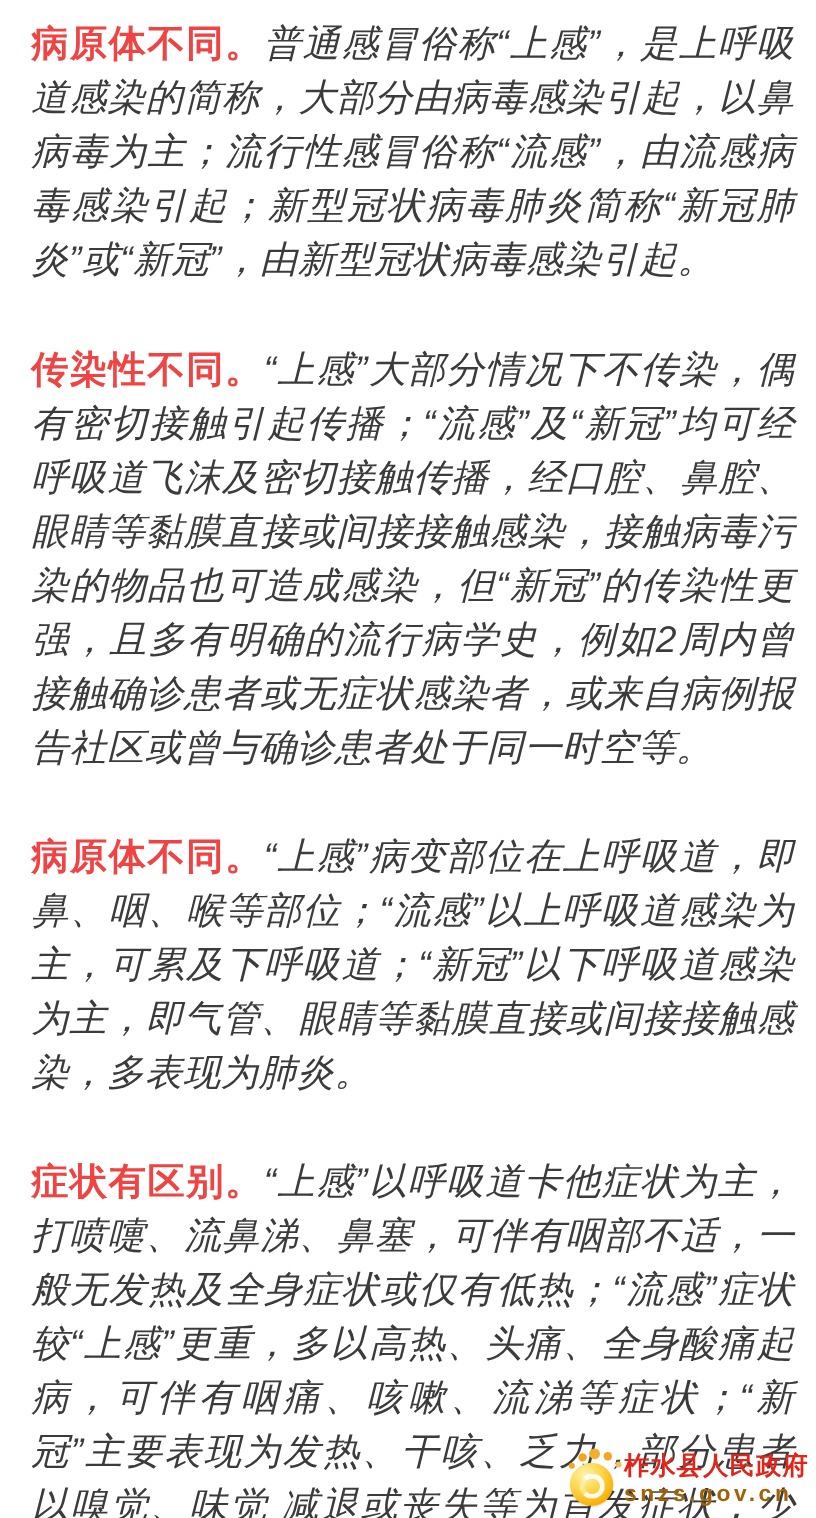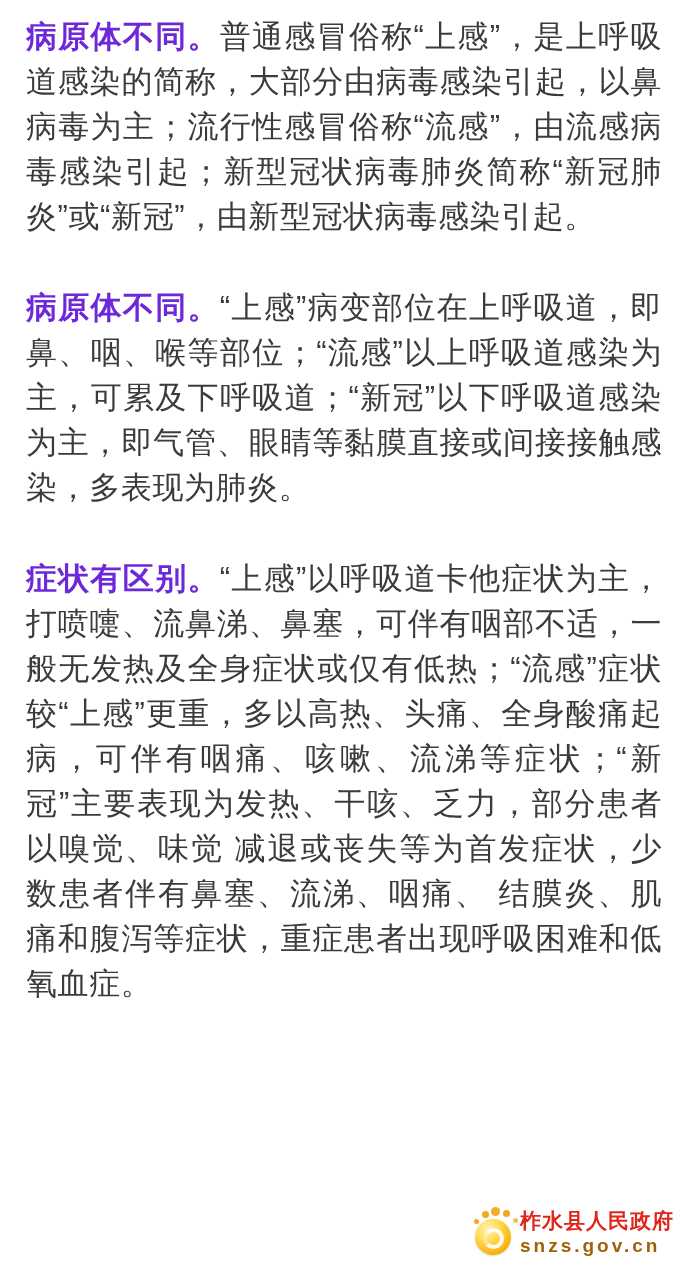--- a/index.html
+++ b/index.html
@@ -20,25 +20,26 @@
   .para {
     margin: 0 0 46px 0;
     font-size: 31px;
     line-height: 45px;
     letter-spacing: 0.6px;
     color: #3b3b3b;
     text-align: justify;
     text-justify: inter-ideograph;
   }
   .para-heading {
-    color: #6d28d9;
+    color: #ef4444;
     font-weight: bold;
   }
   .para-body {
     font-weight: 400;
+    font-style: italic;
   }
   
   .watermark {
     position: absolute;
     right: 6px;
     bottom: 6px;
     display: flex;
     align-items: center;
     gap: 0;
   }
@@ -114,20 +115,21 @@
     white-space: nowrap;
   }
 </style>
 </head>
 <body>
 
 <div class="article">
 
   <p class="para"><span class="para-heading">病原体不同。</span><span class="para-body">普通感冒俗称“上感”，是上呼吸道感染的简称，大部分由病毒感染引起，以鼻病毒为主；流行性感冒俗称“流感”，由流感病毒感染引起；新型冠状病毒肺炎简称“新冠肺炎”或“新冠”，由新型冠状病毒感染引起。</span></p>
 
+  <p class="para"><span class="para-heading">传染性不同。</span><span class="para-body">“上感”大部分情况下不传染，偶有密切接触引起传播；“流感”及“新冠”均可经呼吸道飞沫及密切接触传播，经口腔、鼻腔、眼睛等黏膜直接或间接接触感染，接触病毒污染的物品也可造成感染，但“新冠”的传染性更强，且多有明确的流行病学史，例如2周内曾接触确诊患者或无症状感染者，或来自病例报告社区或曾与确诊患者处于同一时空等。</span></p>
 
   <p class="para"><span class="para-heading">病原体不同。</span><span class="para-body">“上感”病变部位在上呼吸道，即鼻、咽、喉等部位；“流感”以上呼吸道感染为主，可累及下呼吸道；“新冠”以下呼吸道感染为主，即气管、眼睛等黏膜直接或间接接触感染，多表现为肺炎。</span></p>
 
   <p class="para"><span class="para-heading">症状有区别。</span><span class="para-body">“上感”以呼吸道卡他症状为主，打喷嚏、流鼻涕、鼻塞，可伴有咽部不适，一般无发热及全身症状或仅有低热；“流感”症状较“上感”更重，多以高热、头痛、全身酸痛起病，可伴有咽痛、咳嗽、流涕等症状；“新冠”主要表现为发热、干咳、乏力，部分患者以嗅觉、味觉 减退或丧失等为首发症状，少数患者伴有鼻塞、流涕、咽痛、 结膜炎、肌痛和腹泻等症状，重症患者出现呼吸困难和低氧血症。</span></p>
 
 </div>
 
 <div class="watermark">
   <div class="wm-logo">
     <div class="wm-dots"></div>

